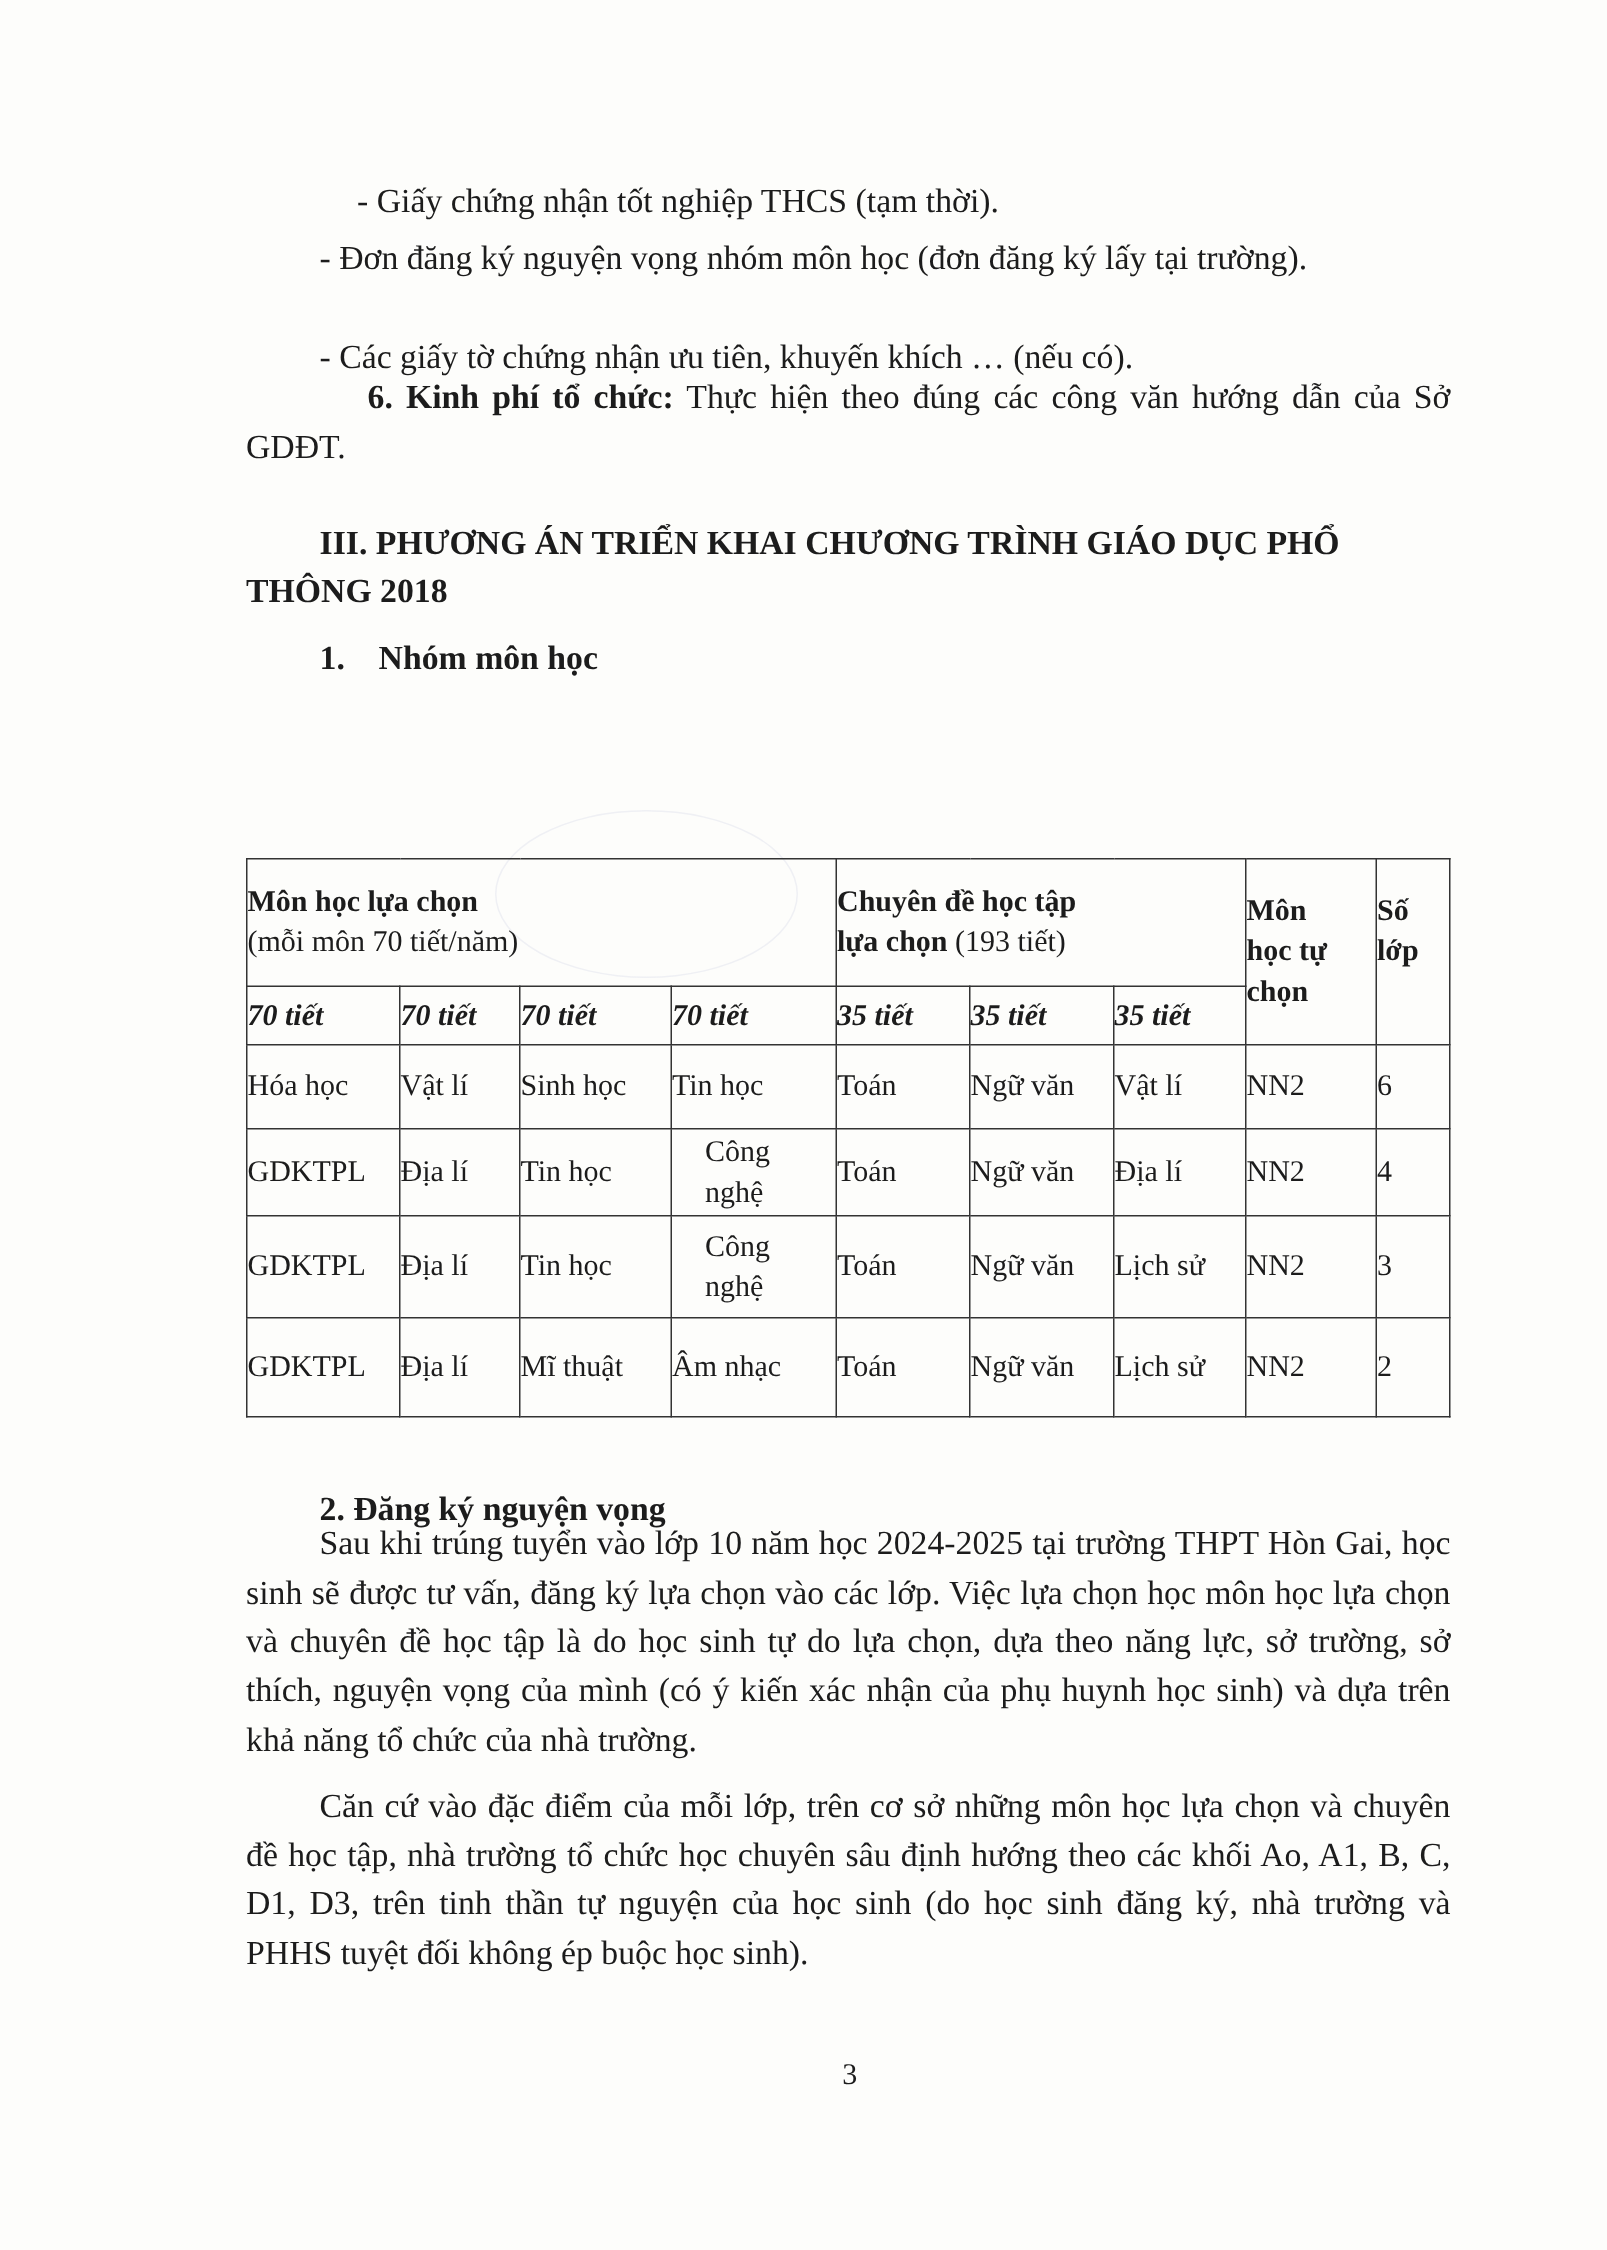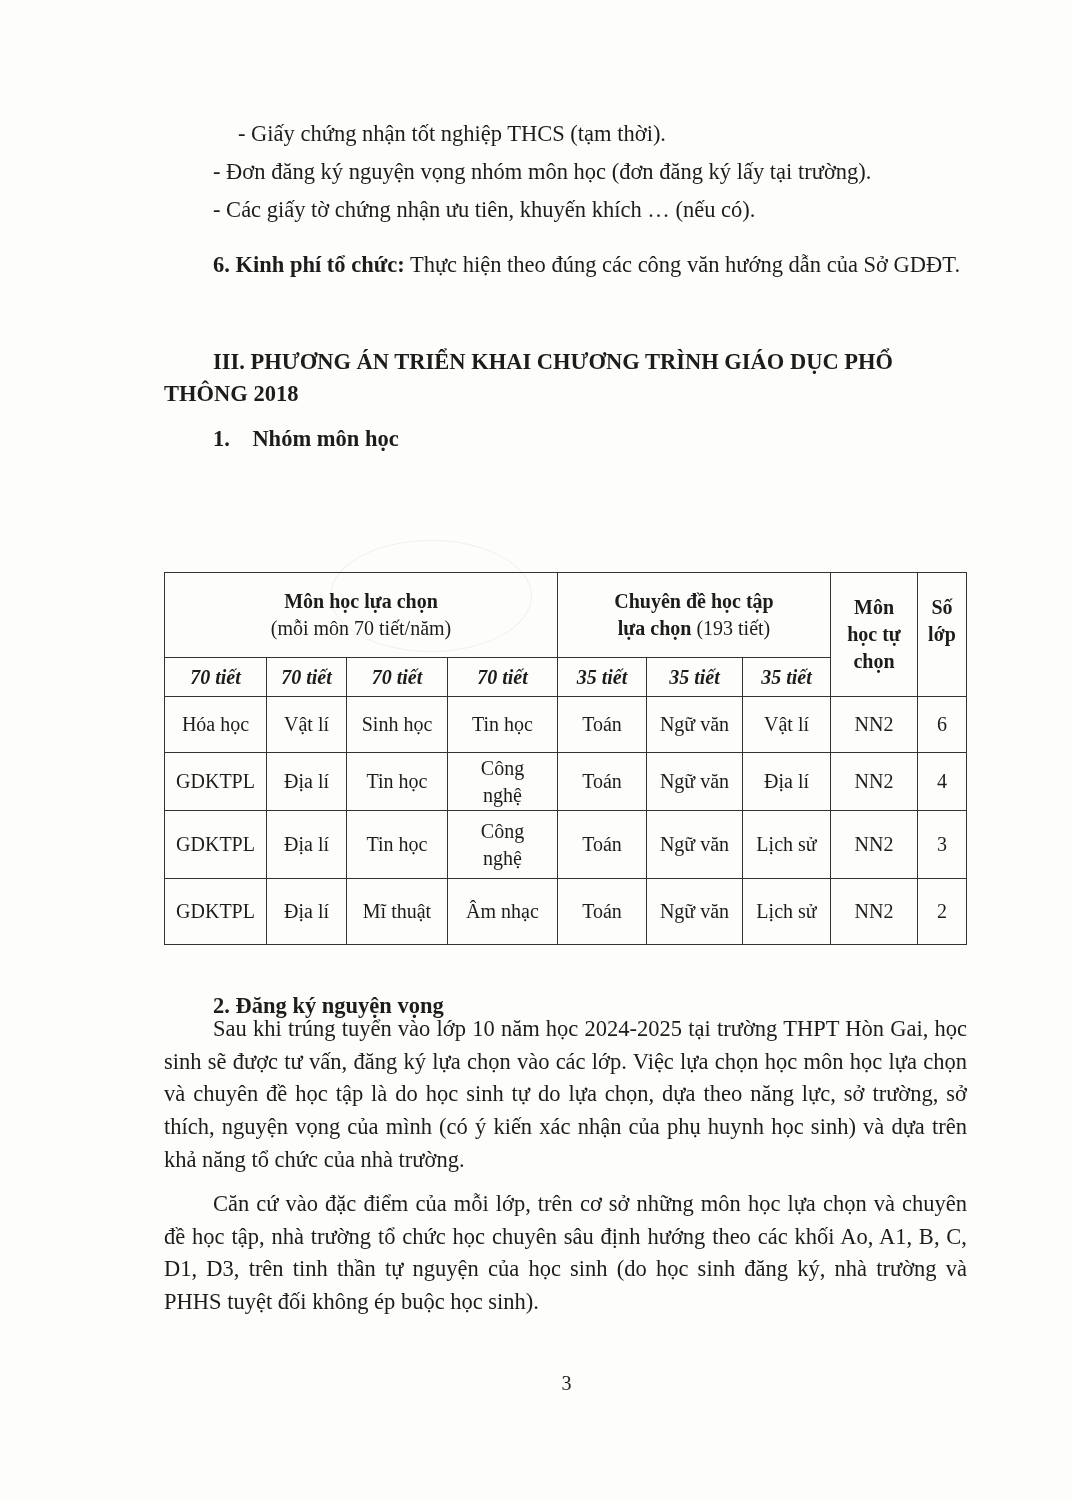--- a/index.html
+++ b/index.html
@@ -21,52 +21,52 @@
     .just {
       position: absolute;
       left: 164px;
       width: 803px;
       font-size: 22.5px;
       line-height: 32.7px;
       text-align: justify;
       text-align-last: left;
     }
     .indent { text-indent: 49px; }
-    b, .bold { font-weight: bold; }
+    b, .bold { font-weight: bold; margin-left: 32px; }
     .heading { font-weight: bold; font-size: 22.5px; margin-top: 20px; }
     table.grid {
       position: absolute;
       left: 164px; top: 572px;
       border-collapse: collapse;
       font-size: 20px;
       table-layout: fixed;
     }
     table.grid td {
       border: 1.3px solid #333;
-      text-align: center;
+      text-align: left;
       vertical-align: middle;
       padding: 0;
       line-height: 27px;
     }
     .th-bold { font-weight: bold; }
     .th-it { font-weight: bold; font-style: italic; }
     .pageno { position: absolute; top: 1372px; left: 0; width: 1133px; text-align: center; font-size: 20px; }
     .stamp {
       position: absolute; left: 330px; top: 540px; width: 200px; height: 110px;
       border: 1px solid rgba(140,150,200,0.12); border-radius: 50%;
     }
   </style>
 </head>
 <body>
 
 <div class="page">
 
   <div class="line" style="left:213px; top:118px;margin-left:25px;">- Giấy chứng nhận tốt nghiệp THCS (tạm thời).</div>
   <div class="line" style="left:213px; top:156px;">- Đơn đăng ký nguyện vọng nhóm môn học (đơn đăng ký lấy tại trường).</div>
-  <div class="line" style="left:213px; top:194px;">- Các giấy tờ chứng nhận ưu tiên, khuyến khích … (nếu có).</div>
+  <div class="line" style="left:213px; top:222px;">- Các giấy tờ chứng nhận ưu tiên, khuyến khích … (nếu có).</div>
 
   <div class="just indent" style="top:249px;">
     <span class="bold">6. Kinh phí tổ chức:</span><span> Thực hiện theo đúng các công văn hướng dẫn của Sở GDĐT.</span>
   </div>
 
   <div class="line heading" style="left:213px; top:326px;">III. PHƯƠNG ÁN TRIỂN KHAI CHƯƠNG TRÌNH GIÁO DỤC PHỔ</div>
   <div class="line heading" style="left:164px; top:358px;">THÔNG 2018</div>
 
   <div class="line heading" style="left:213px; top:403px; white-space:pre;">1.    Nhóm môn học</div>
 

